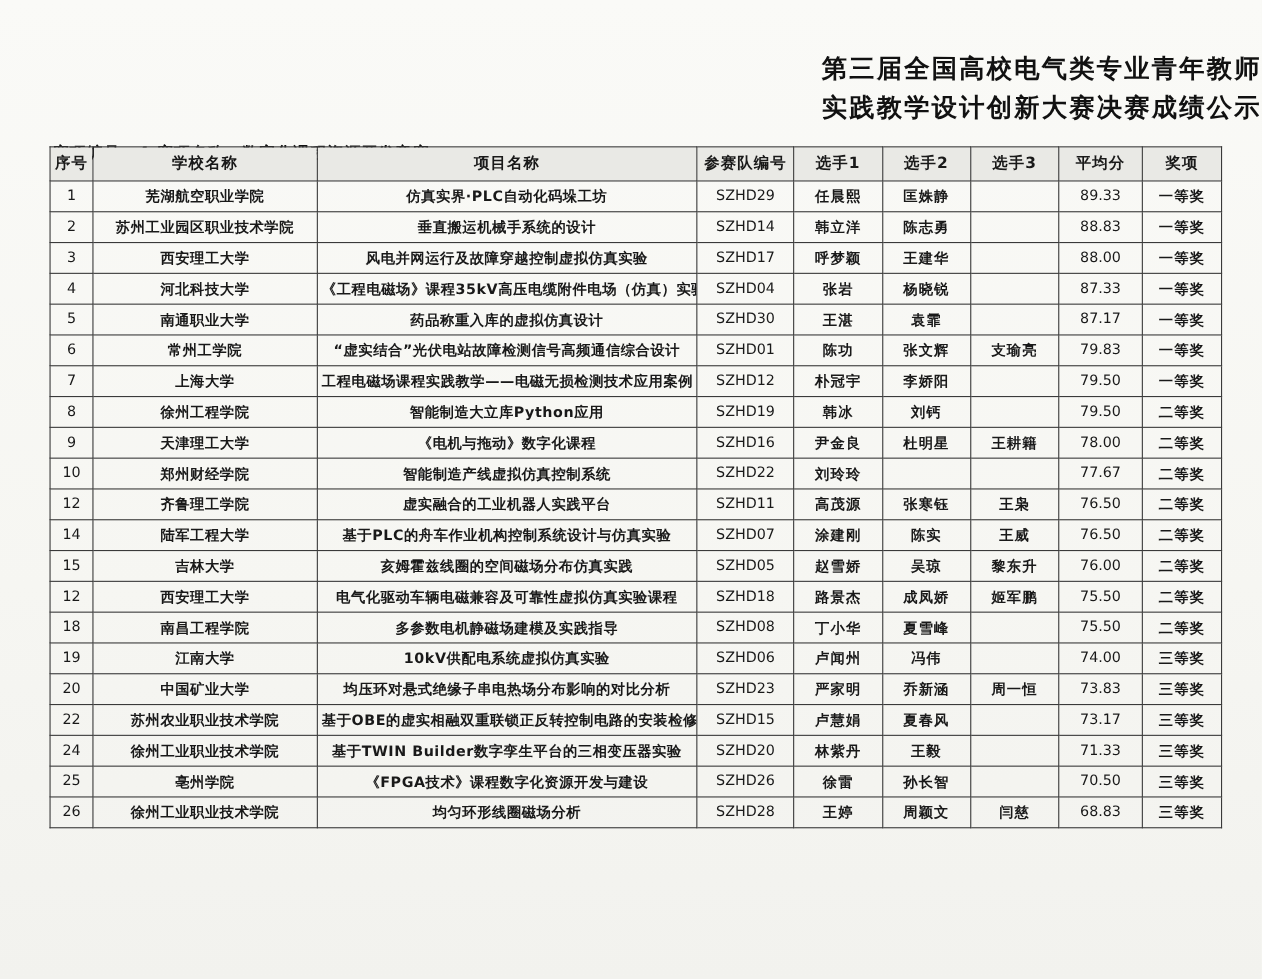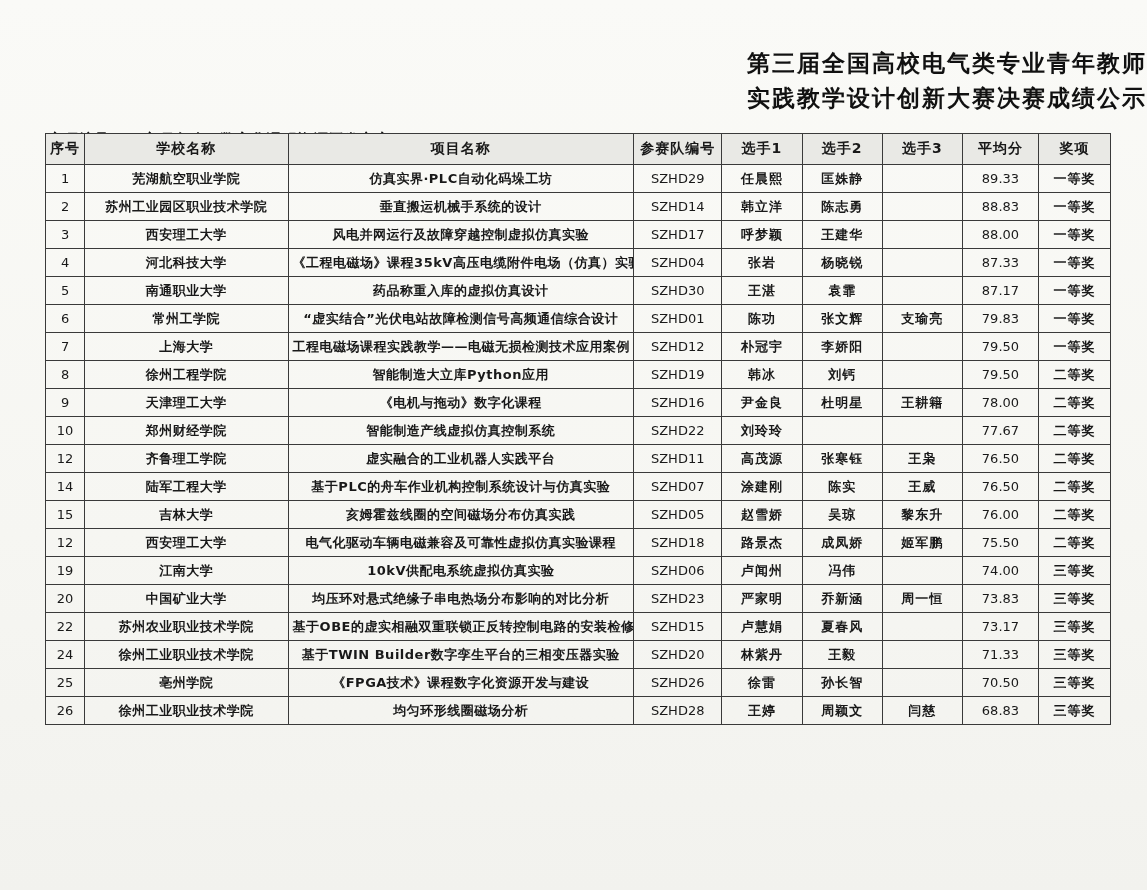--- a/index.html
+++ b/index.html
@@ -266,20 +266,31 @@
             <td class="col-school">西安理工大学</td>
             <td class="col-project">电气化驱动车辆电磁兼容及可靠性虚拟仿真实验课程</td>
             <td class="col-code">SZHD18</td>
             <td class="col-player">路景杰</td>
             <td class="col-player">成凤娇</td>
             <td class="col-player">姬军鹏</td>
             <td class="col-score">75.50</td>
             <td class="col-award">二等奖</td>
           </tr>
           <tr>
+            <td class="col-index">18</td>
+            <td class="col-school">南昌工程学院</td>
+            <td class="col-project">多参数电机静磁场建模及实践指导</td>
+            <td class="col-code">SZHD08</td>
+            <td class="col-player">丁小华</td>
+            <td class="col-player">夏雪峰</td>
+            <td class="col-player"></td>
+            <td class="col-score">75.50</td>
+            <td class="col-award">二等奖</td>
+          </tr>
+          <tr>
             <td class="col-index">19</td>
             <td class="col-school">江南大学</td>
             <td class="col-project">10kV供配电系统虚拟仿真实验</td>
             <td class="col-code">SZHD06</td>
             <td class="col-player">卢闻州</td>
             <td class="col-player">冯伟</td>
             <td class="col-player"></td>
             <td class="col-score">74.00</td>
             <td class="col-award">三等奖</td>
           </tr>

